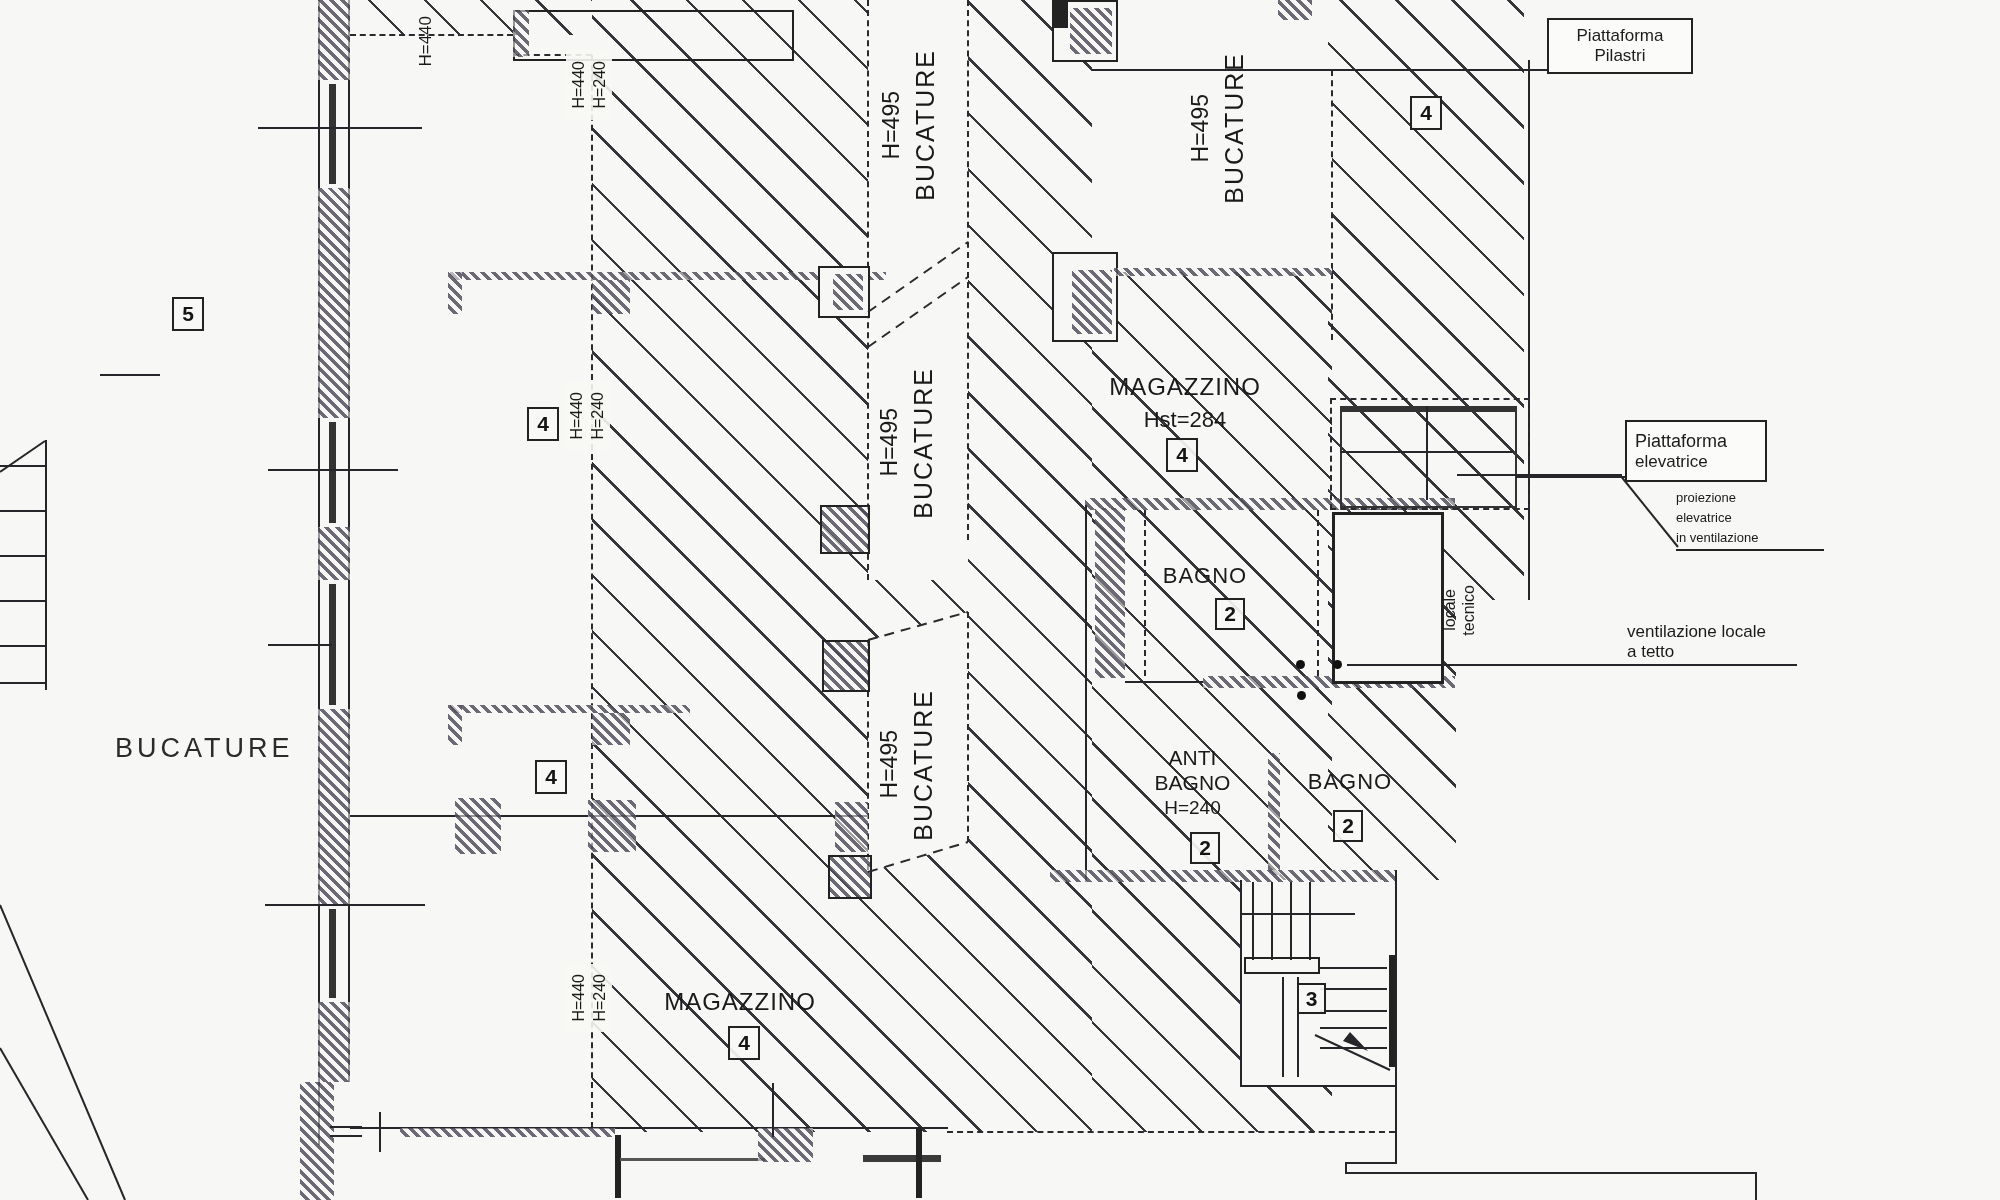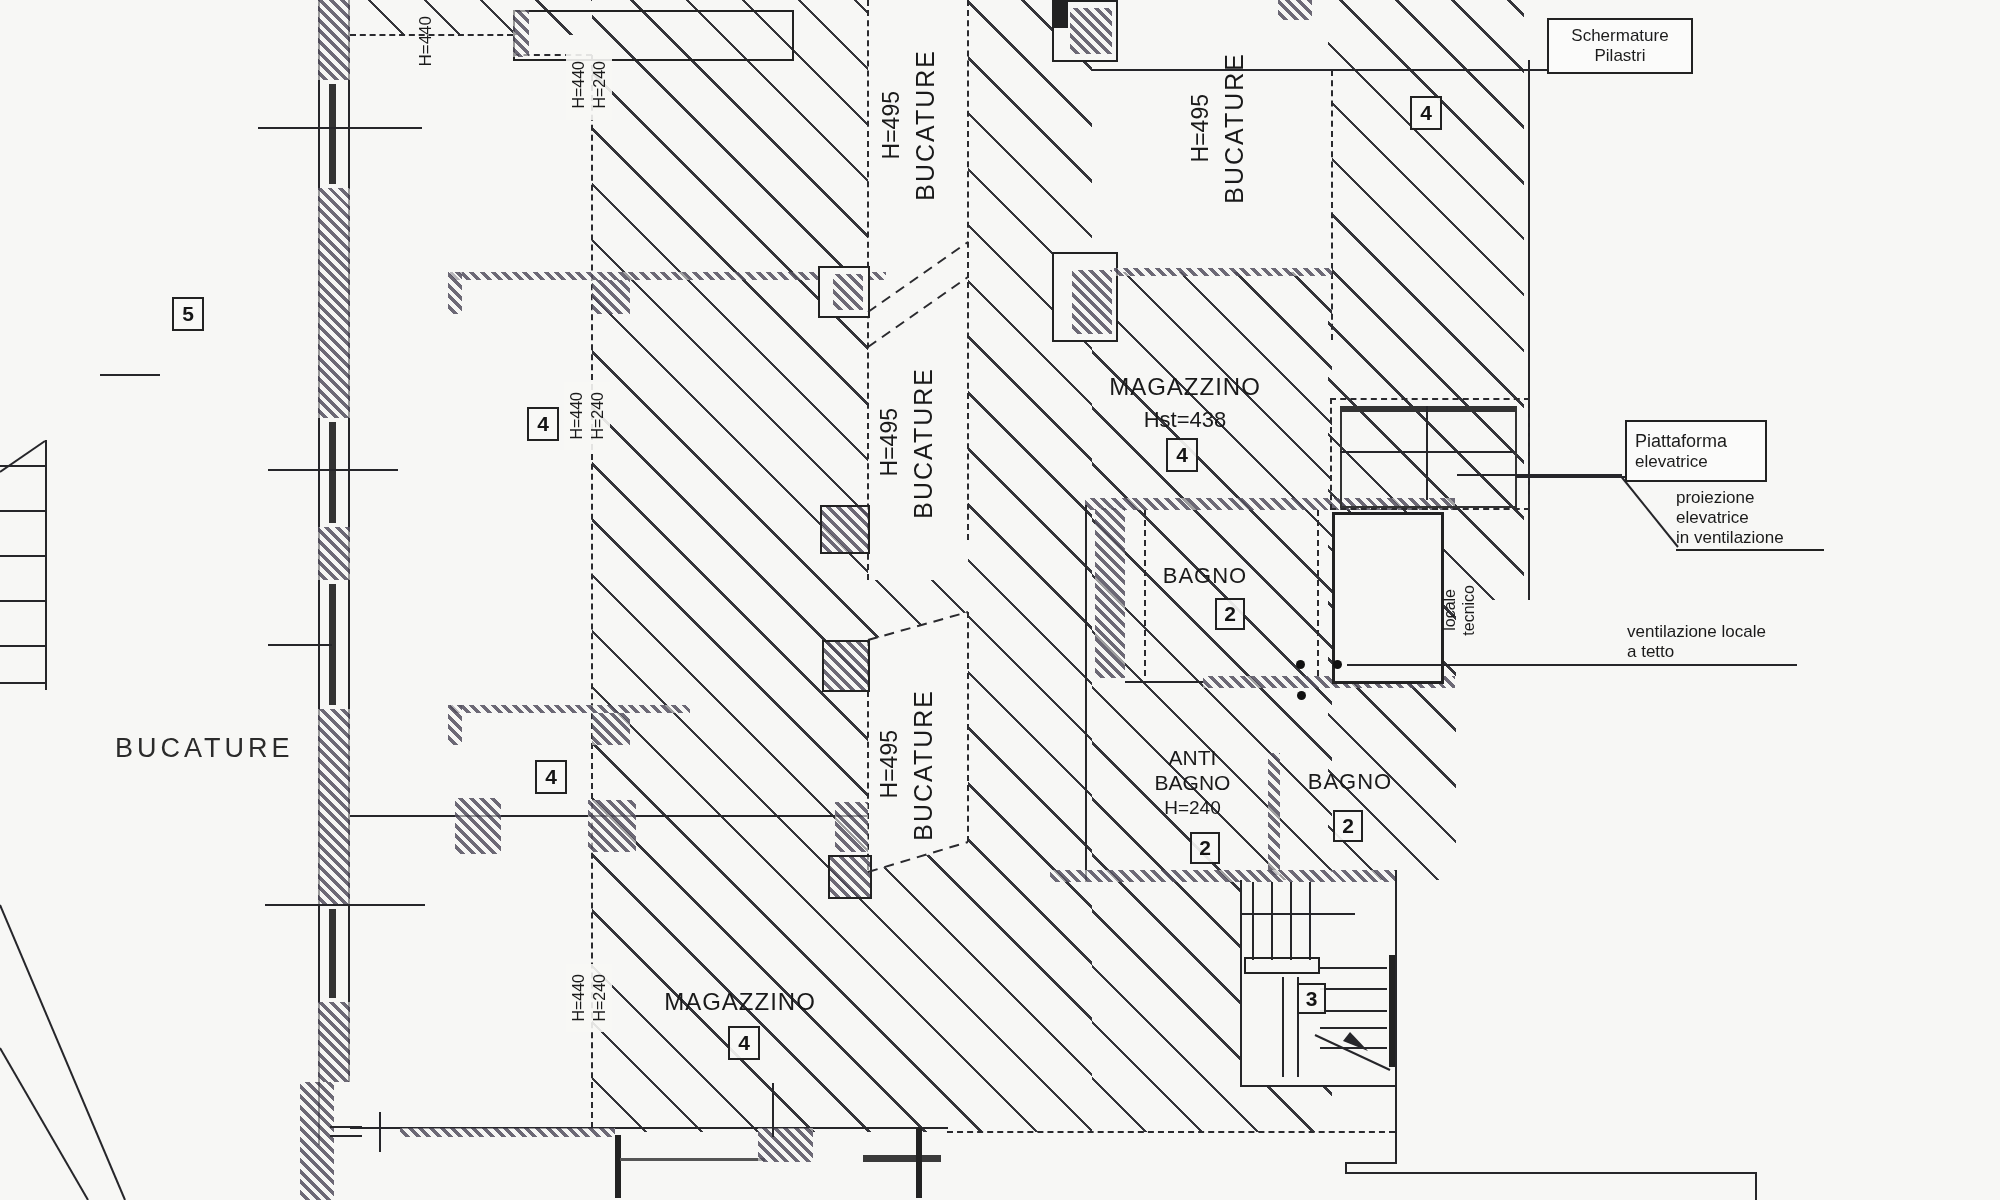--- a/index.html
+++ b/index.html
@@ -212,21 +212,21 @@
     <span class="vtext" style="font-size:16px;">H=240</span>
   </div>
   <div class="abs vgroup" style="left:566px;top:964px;width:46px;height:68px;background:rgba(247,247,245,.9);gap:3px;">
     <span class="vtext" style="font-size:16px;">H=440</span>
     <span class="vtext" style="font-size:16px;">H=240</span>
   </div>
 
   <div class="abs lbl" style="left:115px;top:733px;font-size:27px;letter-spacing:4px;color:#2b2b2b;">BUCATURE</div>
 
   <div class="abs ctr lbl" style="left:1080px;top:374px;width:210px;height:26px;font-size:24px;letter-spacing:1px;">MAGAZZINO</div>
-  <div class="abs ctr lbl" style="left:1080px;top:408px;width:210px;height:24px;font-size:22px;">Hst=438</div>
+  <div class="abs ctr lbl" style="left:1080px;top:408px;width:210px;height:24px;font-size:22px;">Hst=284</div>
   <div class="abs tagbox" style="left:1166px;top:438px;width:28px;height:30px;">
     <span>4</span>
   </div>
 
   <div class="abs ctr lbl" style="left:640px;top:988px;width:200px;height:28px;font-size:24px;letter-spacing:1px;">MAGAZZINO</div>
   <div class="abs tagbox" style="left:728px;top:1026px;width:28px;height:30px;">
     <span>4</span>
   </div>
 
   <div class="abs ctr lbl" style="left:1150px;top:564px;width:110px;height:24px;font-size:22px;letter-spacing:1px;">BAGNO</div>
@@ -258,31 +258,31 @@
     <span>4</span>
   </div>
   <div class="abs tagbox" style="left:535px;top:760px;width:28px;height:30px;">
     <span>4</span>
   </div>
   <div class="abs tagbox" style="left:1410px;top:96px;width:28px;height:30px;">
     <span>4</span>
   </div>
 
   <div class="abs outbox" style="left:1547px;top:18px;width:142px;height:52px;">
-    <span style="font-size:17px;">Schermature Pilastri</span>
+    <span style="font-size:17px;">Piattaforma Pilastri</span>
   </div>
 
   <div class="abs hline" style="left:1516px;top:476px;width:109px;"></div>
   <div class="abs outbox" style="left:1625px;top:420px;width:130px;height:58px;align-items:flex-start;padding-left:8px;">
     <span style="font-size:18px;">Piattaforma</span>
     <span style="font-size:17px;">elevatrice</span>
   </div>
 
   <div class="abs hline" style="left:1457px;top:474px;width:165px;"></div>
-  <div class="abs lbl" style="left:1676px;top:488px;font-size:17px;line-height:20px;">
+  <div class="abs lbl" style="left:1676px;top:488px;font-size:13px;line-height:20px;">
     <div>proiezione</div>
     <div>elevatrice</div>
     <div class="u" style="width:148px;">in ventilazione</div>
   </div>
 
   <div class="abs hline" style="left:1347px;top:664px;width:450px;"></div>
   <div class="abs lbl" style="left:1627px;top:622px;font-size:17px;line-height:20px;">
     <div>ventilazione locale</div>
     <div>a tetto</div>
   </div>

